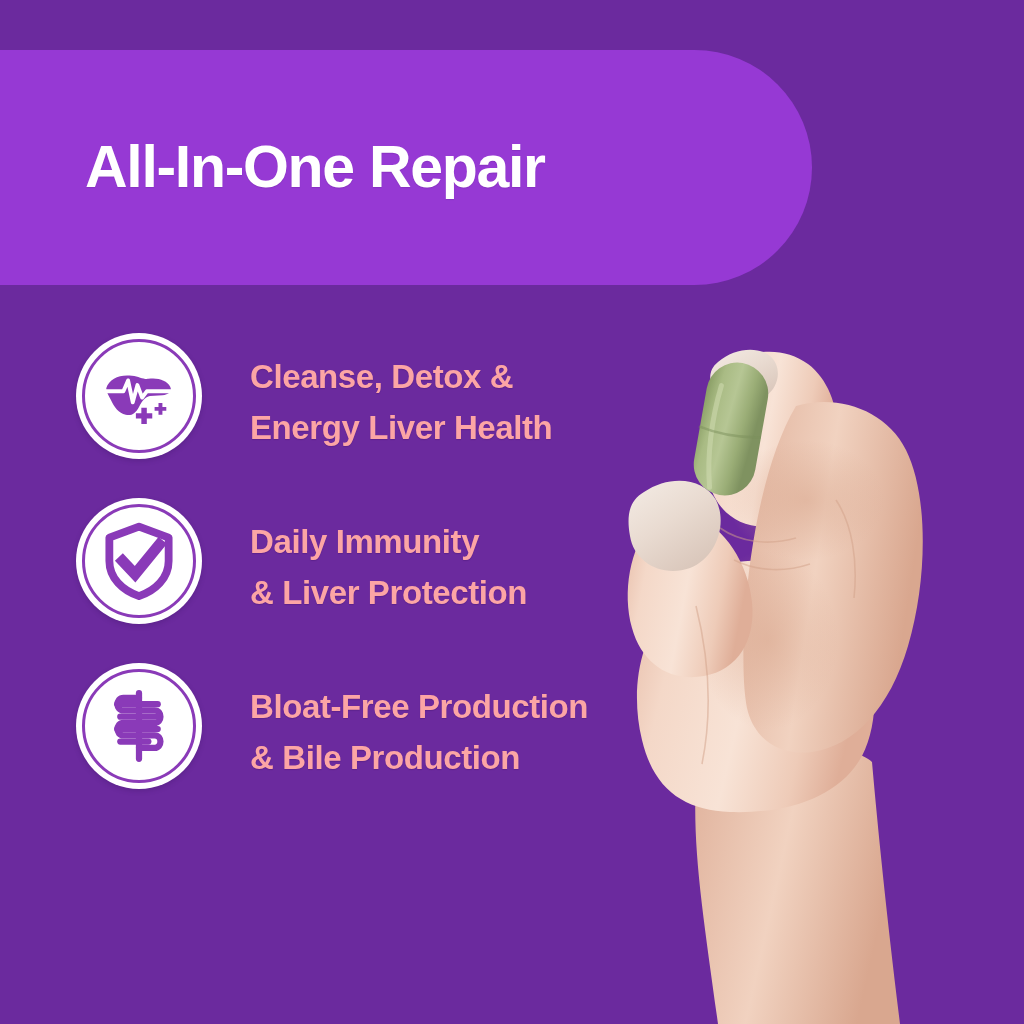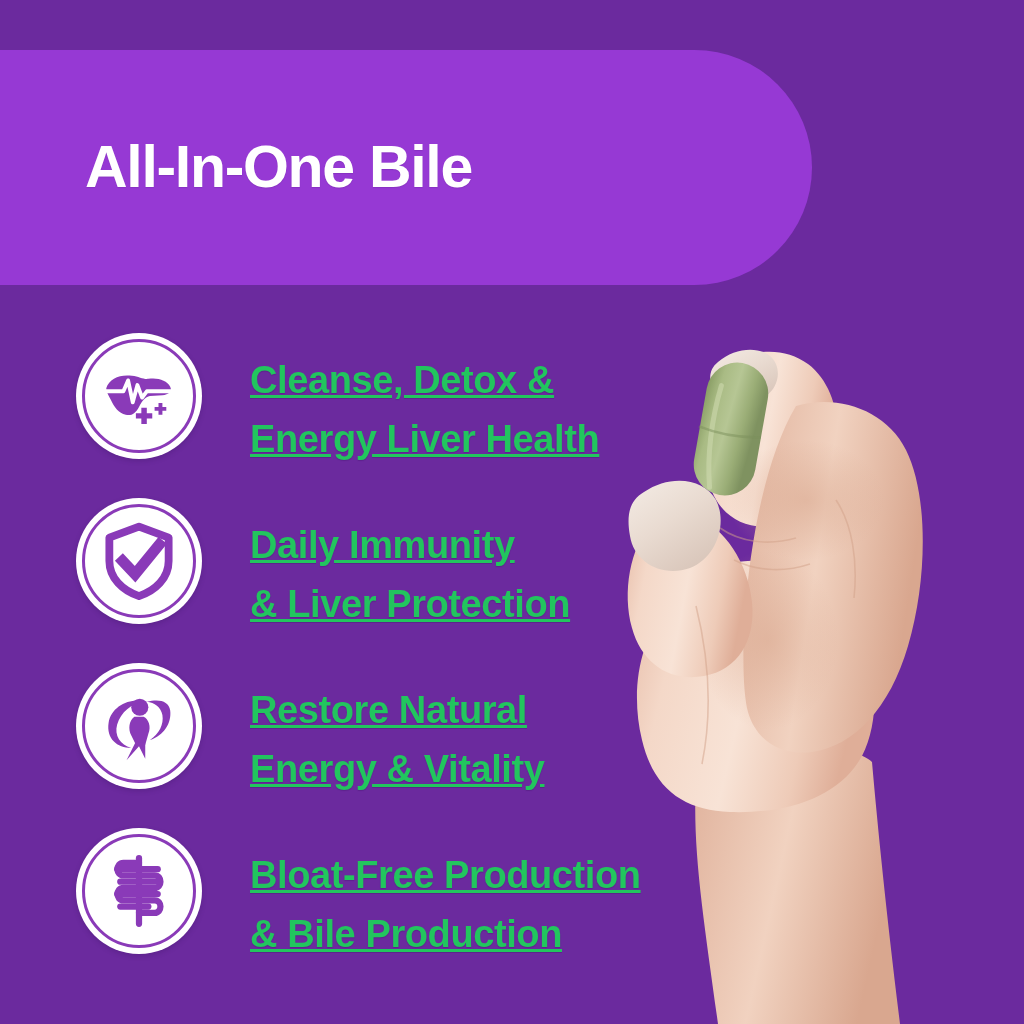--- a/index.html
+++ b/index.html
@@ -97,48 +97,47 @@
     display: block;
   }
   .badge-icon svg { display: block; width: 100%; height: 100%; }
 
   .benefit-text {
     margin-left: 48px;
     padding-top: 18px;
   }
 
   .benefit-text .bt-line {
-    color: #22c55e;
-    font-size: 38px;
+    color: #fca5a5;
+    font-size: 33px;
     font-weight: 600;
     letter-spacing: -0.4px;
     line-height: 1.56;
     white-space: nowrap;
     text-shadow: 0 1px 1px rgba(60,16,98,0.3);
-    text-decoration: underline;
   }
 
   
   #hand-photo {
     position: absolute;
     left: 600px;
     top: 310px;
     width: 424px;
     height: 714px;
     pointer-events: none;
   }
   #hand-photo svg { display: block; width: 100%; height: 100%; }
 </style>
 </head>
 <body>
 
 <div id="stage">
 
   <div id="header-banner">
-    <div class="title-line">All-In-One Bile</div>
+    <div class="title-line">All-In-One Repair</div>
   </div>
 
   <div id="benefits-list">
 
     <div class="benefit-row">
       <div class="benefit-badge">
         <span class="badge-icon">
           <svg viewBox="0 0 100 100" xmlns="http://www.w3.org/2000/svg">
             <path d="M8 40 C12 27 26 22 41 24 C50 25 56 29 62 28 C74 26 86 30 90 38
                      C93 44 88 48 80 49 L64 50 C58 51 54 56 50 64 C46 72 40 76 33 74
@@ -165,41 +164,20 @@
             <path d="M29 50 L45 67 L76 29" fill="none" stroke="#8a3ab8" stroke-width="14" stroke-linecap="square" stroke-linejoin="miter"></path>
           </svg>
         </span>
       </div>
       <div class="benefit-text">
         <div class="bt-line">Daily Immunity</div>
         <div class="bt-line">&amp; Liver Protection</div>
       </div>
     </div>
 
-    <div class="benefit-row">
-      <div class="benefit-badge">
-        <span class="badge-icon">
-          <svg viewBox="0 0 100 100" xmlns="http://www.w3.org/2000/svg">
-            <g fill="#8a3ab8">
-              <circle cx="51" cy="26" r="11"></circle>
-              <path d="M44 38 C37 43 36 54 40 62 L46 74 L58 74 L62 60 C66 50 62 41 56 38 Z"></path>
-              <path d="M46 70 L34 94 L50 76 L58 92 L58 72 Z"></path>
-              <path d="M11 46 C14 26 36 14 56 18 C40 22 27 32 22 48 C18 62 26 74 40 78
-                       C22 78 8 66 11 46 Z"></path>
-              <path d="M90 30 C92 46 82 62 64 68 C76 60 82 48 80 36 C78 26 70 20 60 19
-                       C76 15 88 18 90 30 Z"></path>
-            </g>
-          </svg>
-        </span>
-      </div>
-      <div class="benefit-text">
-        <div class="bt-line">Restore Natural</div>
-        <div class="bt-line">Energy &amp; Vitality</div>
-      </div>
-    </div>
 
     <div class="benefit-row">
       <div class="benefit-badge">
         <span class="badge-icon">
           <svg viewBox="0 0 100 100" xmlns="http://www.w3.org/2000/svg">
             <g fill="none" stroke="#8a3ab8" stroke-width="8" stroke-linecap="round" stroke-linejoin="round">
               <path d="M50 8 L50 92"></path>
               <path d="M50 14 L30 14 C20 14 20 30 30 30 L70 30 C80 30 80 46 70 46
                        L30 46 C20 46 20 62 30 62 L70 62 C80 62 80 78 70 78 L50 78"></path>
               <path d="M22 22 L74 22"></path>

